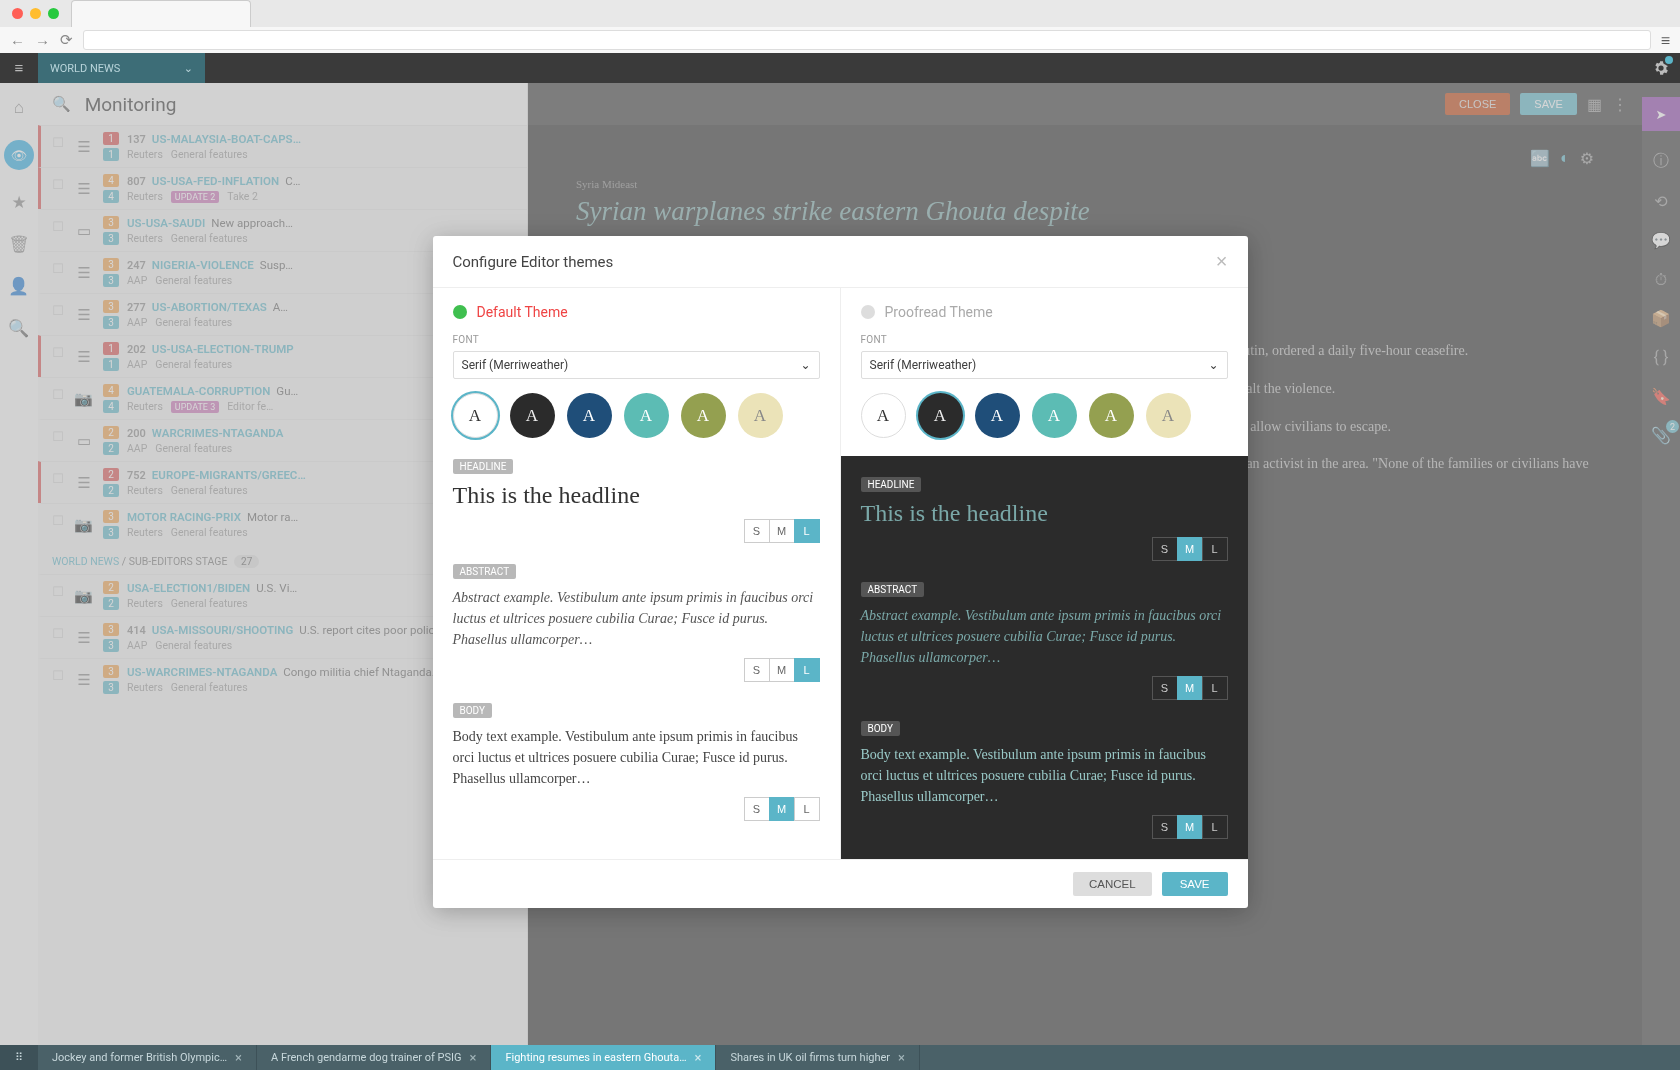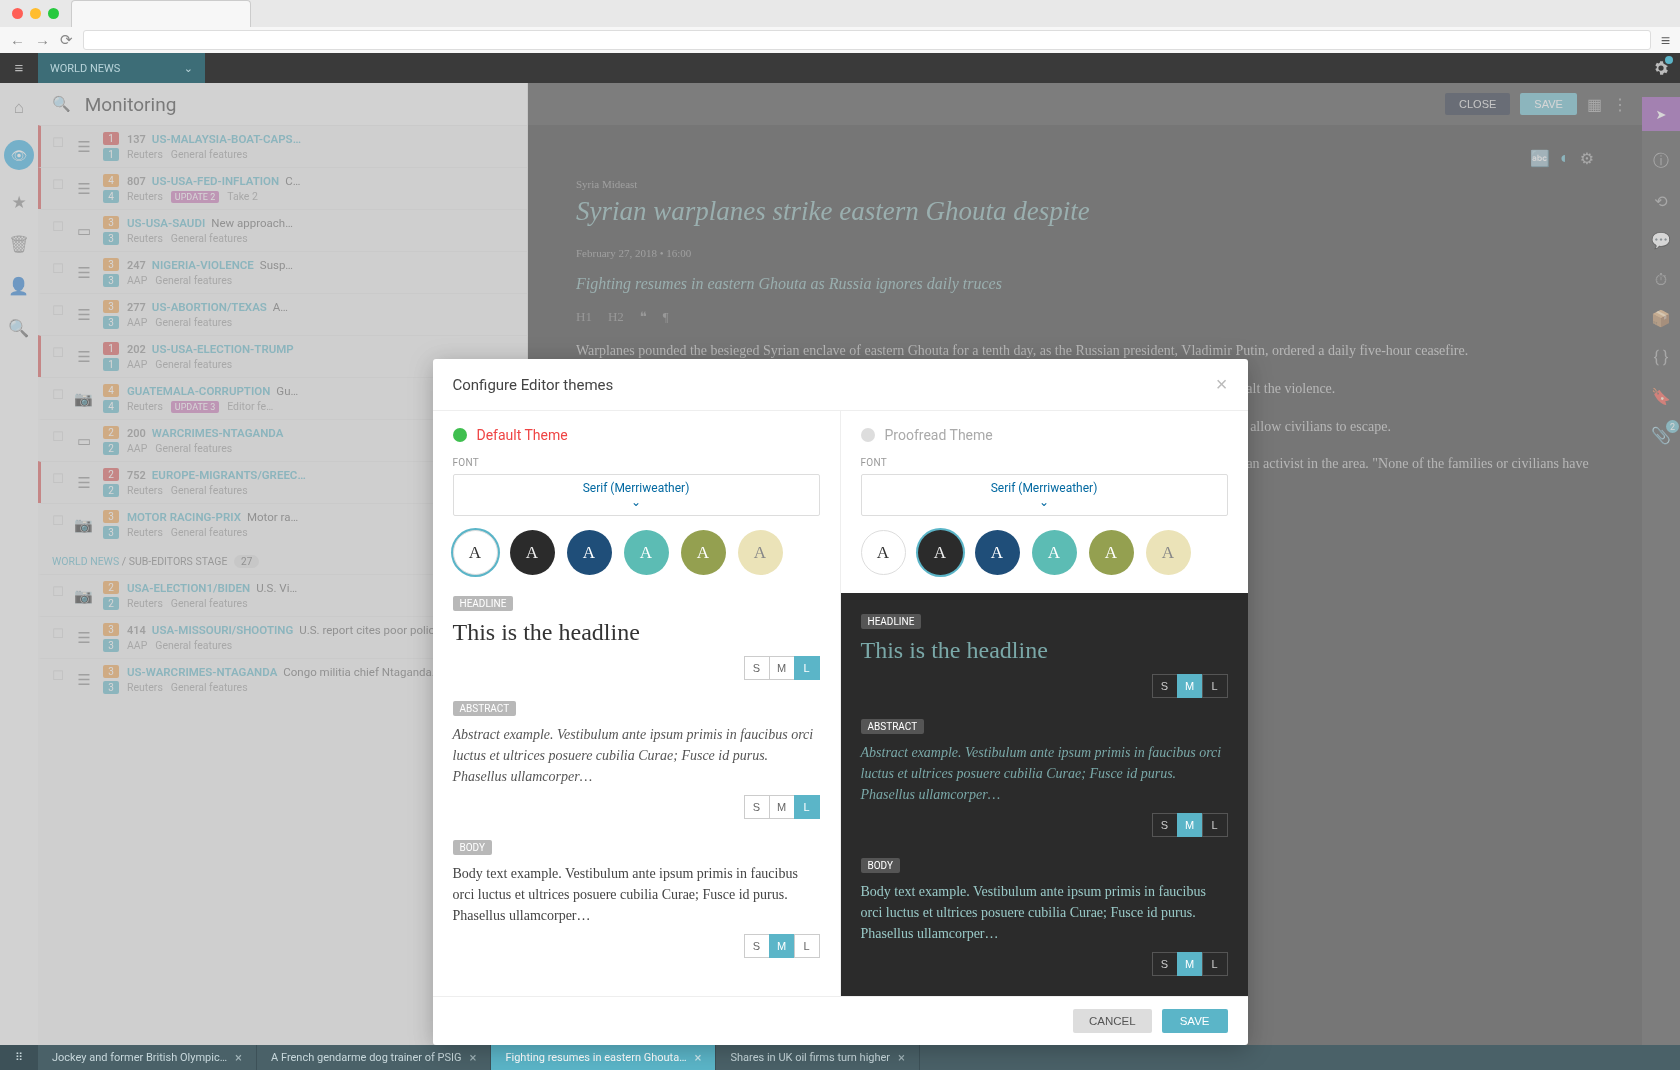--- a/index.html
+++ b/index.html
@@ -51,21 +51,21 @@
 .sli-count { color: #888; font-size: 11px; font-weight: 600; }
 .sli-slug { color: #5bb5c8; font-size: 11.5px; font-weight: 600; }
 .sli-headline { color: #666; font-size: 11.5px; }
 .sli-line2 { display: flex; gap: 8px; font-size: 10.5px; color: #999; margin-top: 2px; align-items: center; }
 .sli-update { background: #c971b7; color: #fff; font-size: 9px; padding: 1px 4px; border-radius: 2px; }
 .sli-time { margin-left: auto; font-size: 10.5px; color: #aaa; padding-top: 3px; }
 
 
 .editor-area { flex: 1; background: #2b2b2b; position: relative; overflow: hidden; }
 .editor-top { height: 42px; background: #3a3a3a; display: flex; align-items: center; justify-content: flex-end; padding: 0 14px; gap: 10px; }
-.btn-grey { background: #0f172a; color: #ddd; padding: 5px 14px; border-radius: 2px; font-size: 11px; border: none; }
+.btn-grey { background: #c2410c; color: #ddd; padding: 5px 14px; border-radius: 2px; font-size: 11px; border: none; }
 .btn-blue { background: #5bb5c8; color: #fff; padding: 5px 14px; border-radius: 2px; font-size: 11px; border: none; }
 .editor-icon-btn { color: #999; font-size: 16px; cursor: pointer; }
 
 .editor-content { padding: 24px 48px; color: #c8c8c8; font-family: Georgia, serif; overflow-y: auto; height: calc(100% - 42px); }
 .editor-sub { color: #888; font-size: 11px; margin-bottom: 6px; }
 .editor-headline-txt { font-size: 27px; color: #7aa8a8; font-family: Georgia, serif; margin-bottom: 20px; font-style: italic; }
 .editor-meta { color: #888; font-size: 11px; margin: 14px 0; }
 .editor-subhead { color: #7aa8a8; font-size: 16px; font-style: italic; margin: 16px 0; }
 .editor-body-txt { color: #bbb; line-height: 1.7; font-size: 14px; margin-bottom: 14px; }
 
@@ -79,36 +79,36 @@
 
 .bottom-bar { height: 25px; background: #4a6168; display: flex; align-items: center; color: #c8d8dc; font-size: 11px; }
 .bb-apps { width: 38px; text-align: center; background: #3d5158; height: 100%; display: flex; align-items: center; justify-content: center; }
 .bb-tab { padding: 0 14px; height: 100%; display: flex; align-items: center; gap: 8px; border-right: 1px solid #3d5158; white-space: nowrap; }
 .bb-tab.active { background: #5bb5c8; color: #fff; }
 .bb-close { font-size: 13px; opacity: 0.7; }
 
 
 .overlay {
   position: fixed; top: 83px; left: 0; right: 0; bottom: 25px;
-  background: rgba(180,180,180,0.55); display: flex; align-items: flex-end; justify-content: center; padding-top: 16px;
+  background: rgba(180,180,180,0.55); display: flex; align-items: center; justify-content: center; padding-top: 16px;
 }
 .modal { width: 815px; background: #fff; border-radius: 3px; box-shadow: 0 4px 24px rgba(0,0,0,0.25); max-height: calc(100% - 30px); display: flex; flex-direction: column; }
 .modal-header { padding: 14px 20px; border-bottom: 1px solid #eee; display: flex; justify-content: space-between; align-items: center; }
 .modal-title { font-size: 15px; color: #444; }
 .modal-close { color: #bbb; font-size: 20px; cursor: pointer; background: none; border: none; }
 .modal-body { display: flex; flex: 1; overflow: hidden; }
 .theme-col { flex: 1; padding: 16px 20px 20px; overflow-y: auto; }
 .theme-col:first-child { border-right: 1px solid #eee; }
 .theme-name-row { display: flex; align-items: center; gap: 10px; margin-bottom: 14px; }
 .theme-radio { width: 14px; height: 14px; border-radius: 50%; }
 .tr-on { background: #3fbf4f; } .tr-off { background: #ddd; }
 .theme-name { font-size: 14px; color: #ef4444; }
 .theme-name.muted { color: #aaa; }
 .theme-font-label { font-size: 10px; color: #999; margin-bottom: 6px; letter-spacing: 0.3px; }
-.font-select { width: 100%; padding: 6px 8px; border: 1px solid #ddd; border-radius: 2px; font-size: 12px; color: #0369a1; display: flex; justify-content: space-between; align-items: center; margin-bottom: 14px; flex-direction: column; }
+.font-select { width: 100%; padding: 6px 8px; border: 1px solid #ddd; border-radius: 2px; font-size: 12px; color: #404040; display: flex; justify-content: space-between; align-items: center; margin-bottom: 14px; }
 .swatch-row { display: flex; gap: 12px; margin-bottom: 4px; }
 .swatch { width: 45px; height: 45px; border-radius: 50%; display: flex; align-items: center; justify-content: center; font-family: Georgia, serif; font-size: 17px; cursor: pointer; border: 1px solid transparent; }
 .swatch.sel { box-shadow: 0 0 0 2px #5bb5c8; }
 .sw-white { background: #fff; color: #333; border: 1px solid #ddd; }
 .sw-dark { background: #2b2b2b; color: #eee; }
 .sw-navy { background: #1f4e79; color: #fff; }
 .sw-teal { background: #5cbcb4; color: #fff; }
 .sw-olive { background: #94a050; color: #fff; }
 .sw-cream { background: #ebe3b8; color: #888; }
 

